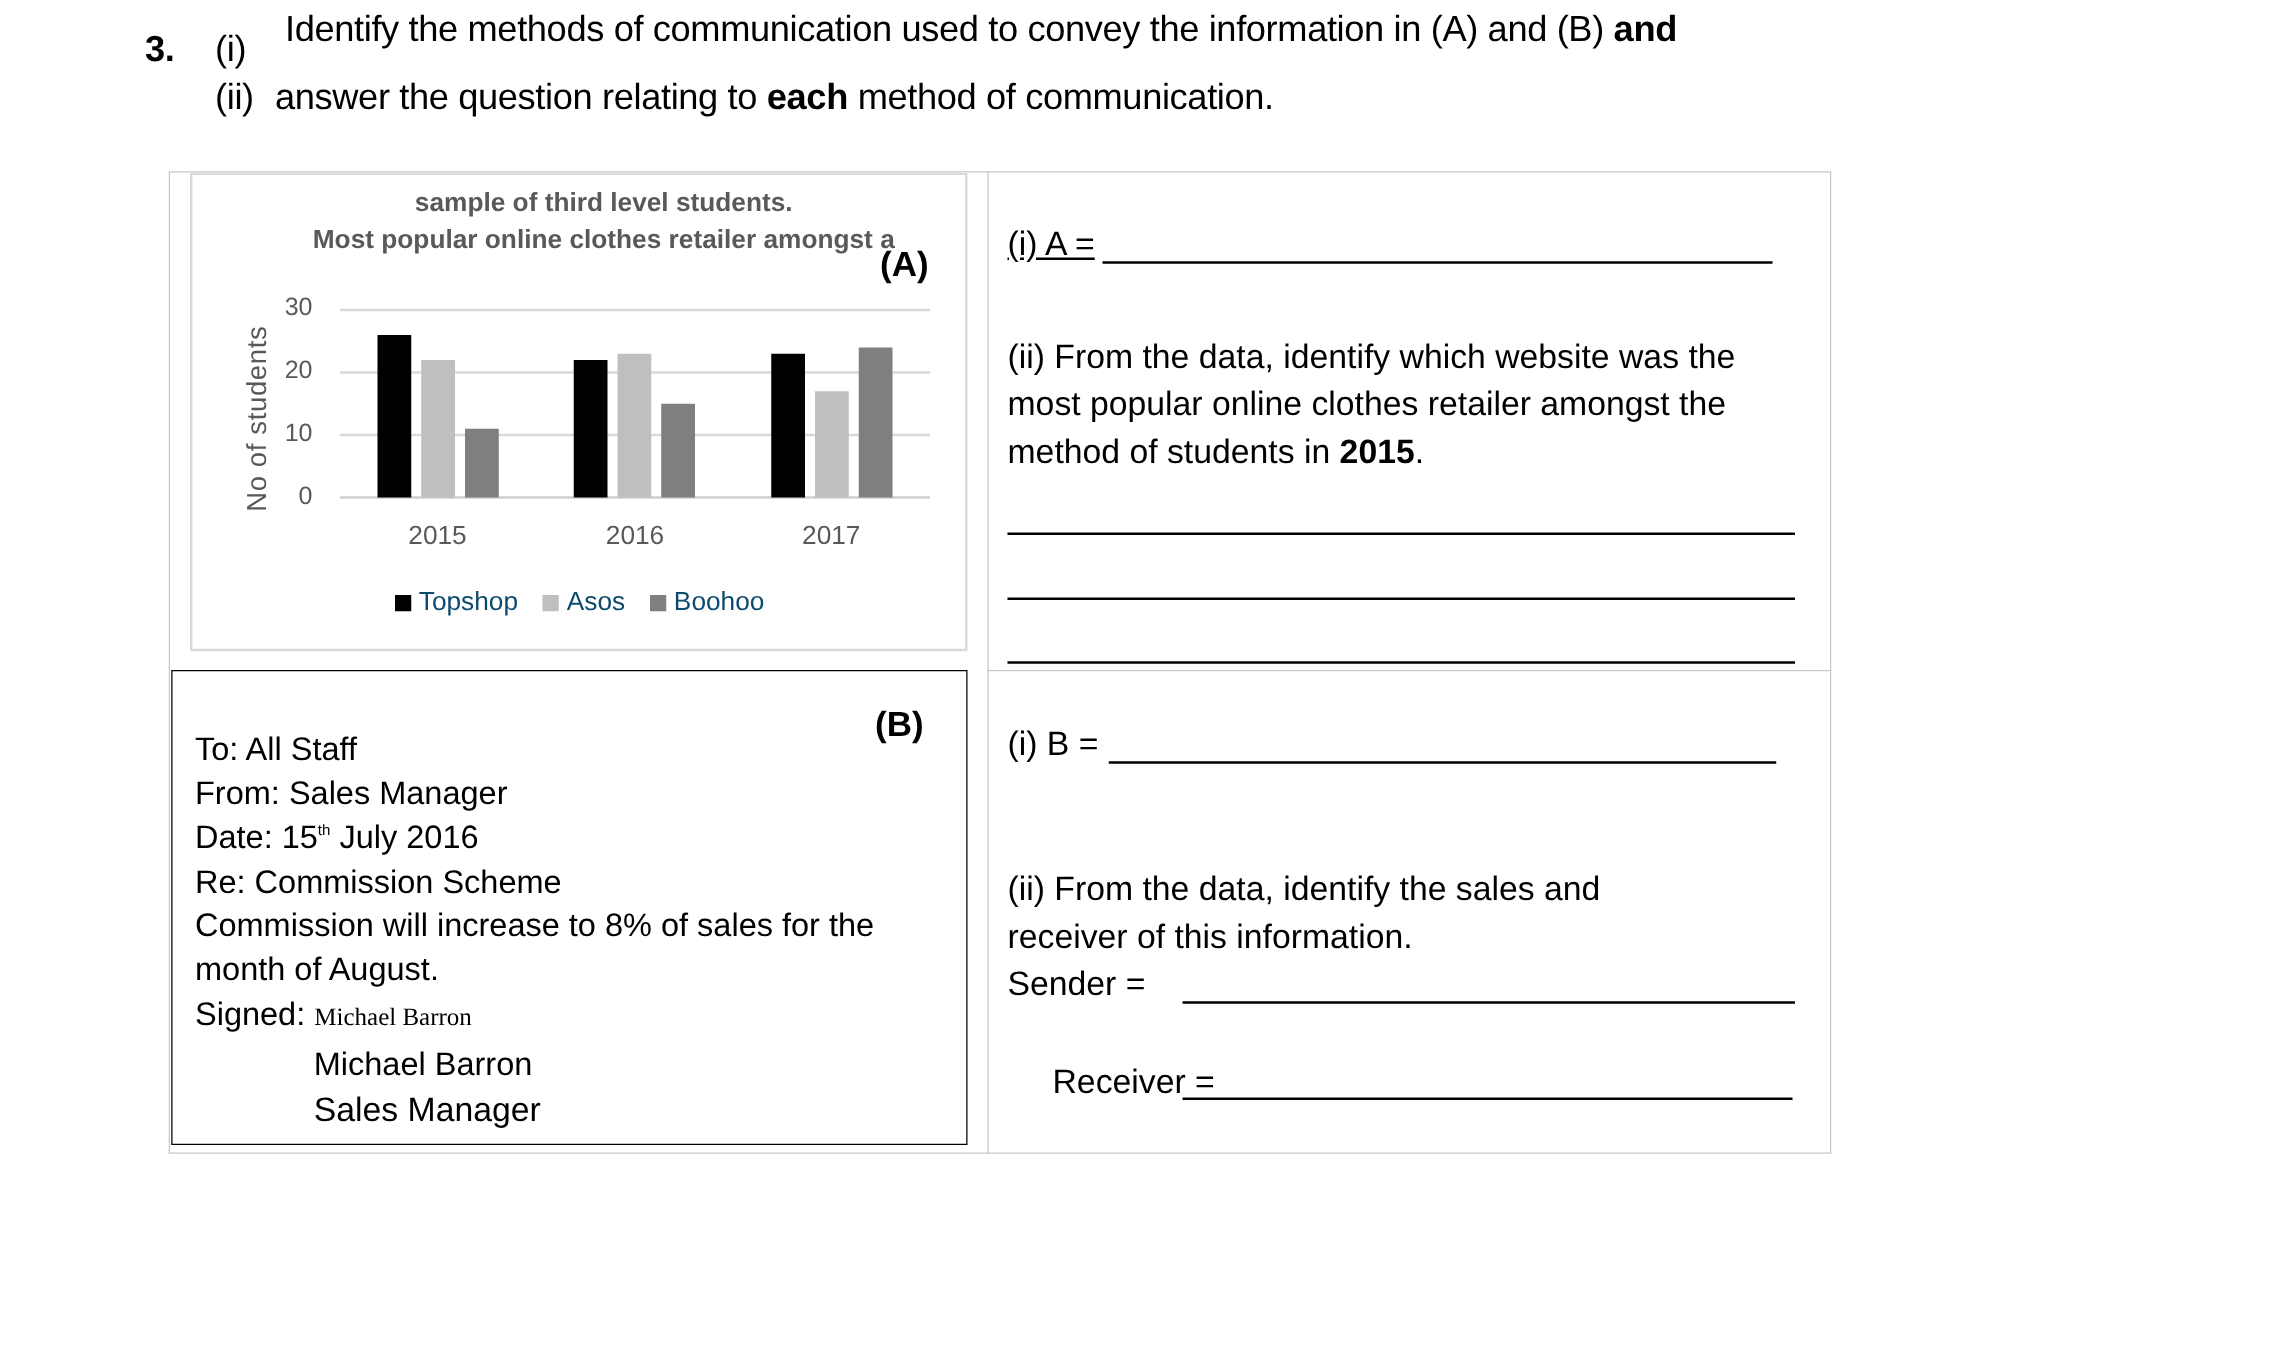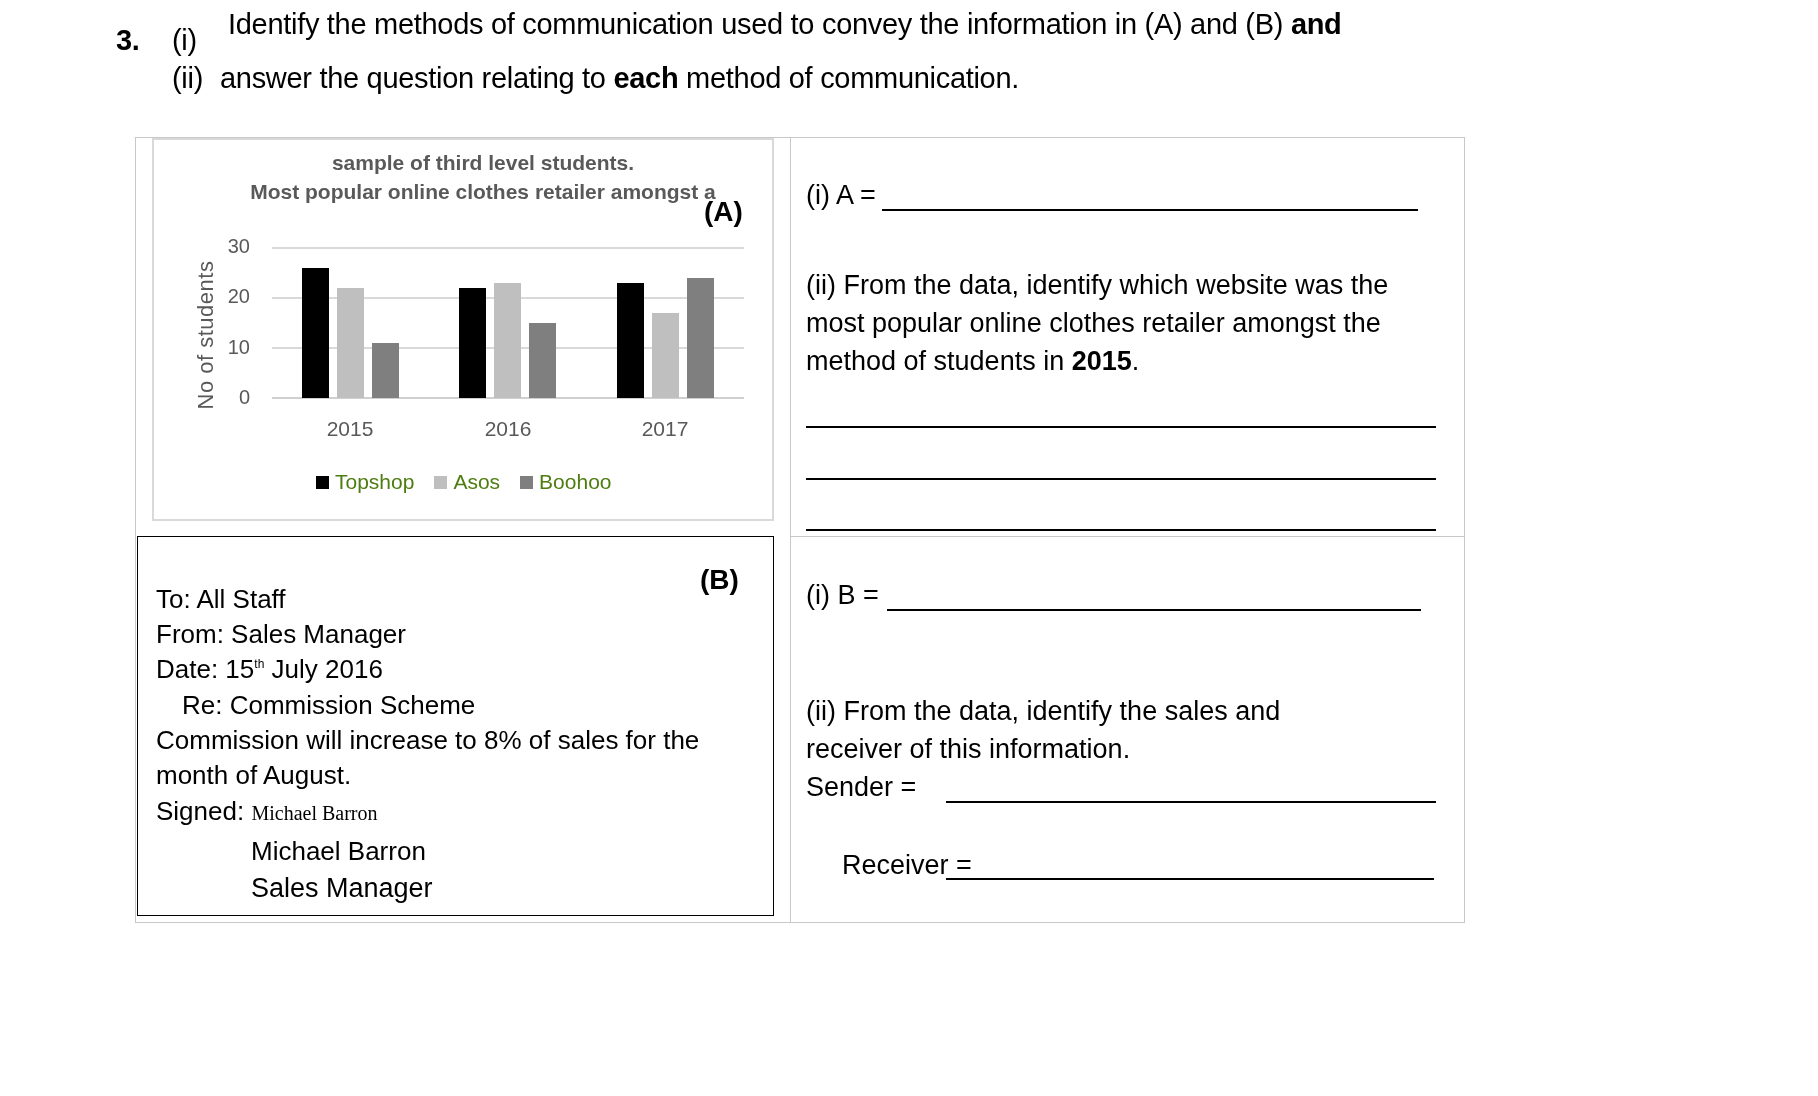--- a/index.html
+++ b/index.html
@@ -15,21 +15,21 @@
   .hdiv { left:790px; top:536px; width:675px; height:1px; background:#c8c8c8; }
   
   .chartbox { left:152px; top:138px; width:622px; height:383px; border:2px solid #d9d9d9; box-sizing:border-box; background:#fff; }
   .ctitle { left:152px; top:148px; width:662px; text-align:center; font-weight:bold; color:#595959; font-size:21px; line-height:29px; }
   .tagA { left:704px; top:196px; font-weight:bold; font-size:28px; }
   .grid { left:272px; height:2px; background:#d9d9d9; width:472px; }
   .ytick { left:224px; width:26px; text-align:right; color:#595959; font-size:20px; }
   .ylabel { left:106px; top:322px; width:200px; text-align:center; transform:rotate(-90deg); color:#595959; font-size:22px; letter-spacing:0.5px; }
   .bar { width:27px; }
   .xtick { color:#595959; font-size:21px; width:80px; text-align:center; }
-  .legend { left:316px; top:470px; font-size:21px; color:#4d7c0f; display:flex; align-items:center; gap:0; }
+  .legend { left:316px; top:470px; font-size:21px; color:#0c4a6e; display:flex; align-items:center; gap:0; }
   .lg-item { display:flex; align-items:center; margin-right:20px; }
   .sw { width:13px; height:13px; display:inline-block; margin-right:6px; }
   
   .memo { left:137px; top:536px; width:637px; height:380px; border:1.5px solid #000; box-sizing:border-box; }
   .memo-line { left:156px; font-size:26px; white-space:nowrap; }
   .tagB { left:700px; top:564px; font-weight:bold; font-size:28px; }
   .sig { font-family:"Liberation Serif", serif; font-size:20px; }
   sup { font-size:12px; }
   
   .rq { left:806px; font-size:27px; white-space:nowrap; }
@@ -98,40 +98,40 @@
   <div class="lg-item">
     <span class="sw" style="background:#bfbfbf;"></span>
     <span>Asos</span>
   </div>
   <div class="lg-item">
     <span class="sw" style="background:#7f7f7f;"></span>
     <span>Boohoo</span>
   </div>
 </div>
 
-<div class="abs rq" style="top:180px;">(i) A =</div>
+<div class="abs rq" style="top:180px;text-decoration:underline;">(i) A =</div>
 <div class="abs line" style="left:882px;top:209px;width:536px;"></div>
 <div class="abs rq" style="top:270px;">(ii) From the data, identify which website was the</div>
 <div class="abs rq" style="top:308px;">most popular online clothes retailer amongst the</div>
 <div class="abs rq" style="top:346px;">
   <span>method of students in</span>
   <b>2015</b><span>.</span>
 </div>
 <div class="abs line" style="left:806px;top:426px;width:630px;"></div>
 <div class="abs line" style="left:806px;top:478px;width:630px;"></div>
 <div class="abs line" style="left:806px;top:529px;width:630px;"></div>
 
 <div class="abs memo"></div>
 <div class="abs tagB">(B)</div>
 <div class="abs memo-line" style="top:584px;">To: All Staff</div>
 <div class="abs memo-line" style="top:619px;">From: Sales Manager</div>
 <div class="abs memo-line" style="top:654px;">
   <span>Date: 15</span><sup>th</sup><span> July 2016</span>
 </div>
-<div class="abs memo-line" style="top:690px;margin-left:26px;">Re: Commission Scheme</div>
+<div class="abs memo-line" style="top:690px;">Re: Commission Scheme</div>
 <div class="abs memo-line" style="top:725px;">Commission will increase to 8% of sales for the</div>
 <div class="abs memo-line" style="top:760px;">month of August.</div>
 <div class="abs memo-line" style="top:796px;">
   <span>Signed:</span>
   <span class="sig">Michael Barron</span>
 </div>
 <div class="abs memo-line" style="left:251px;top:836px;">Michael Barron</div>
 <div class="abs memo-line" style="left:251px;top:873px;font-size:27px;">Sales Manager</div>
 
 <div class="abs rq" style="top:580px;">(i) B =</div>

